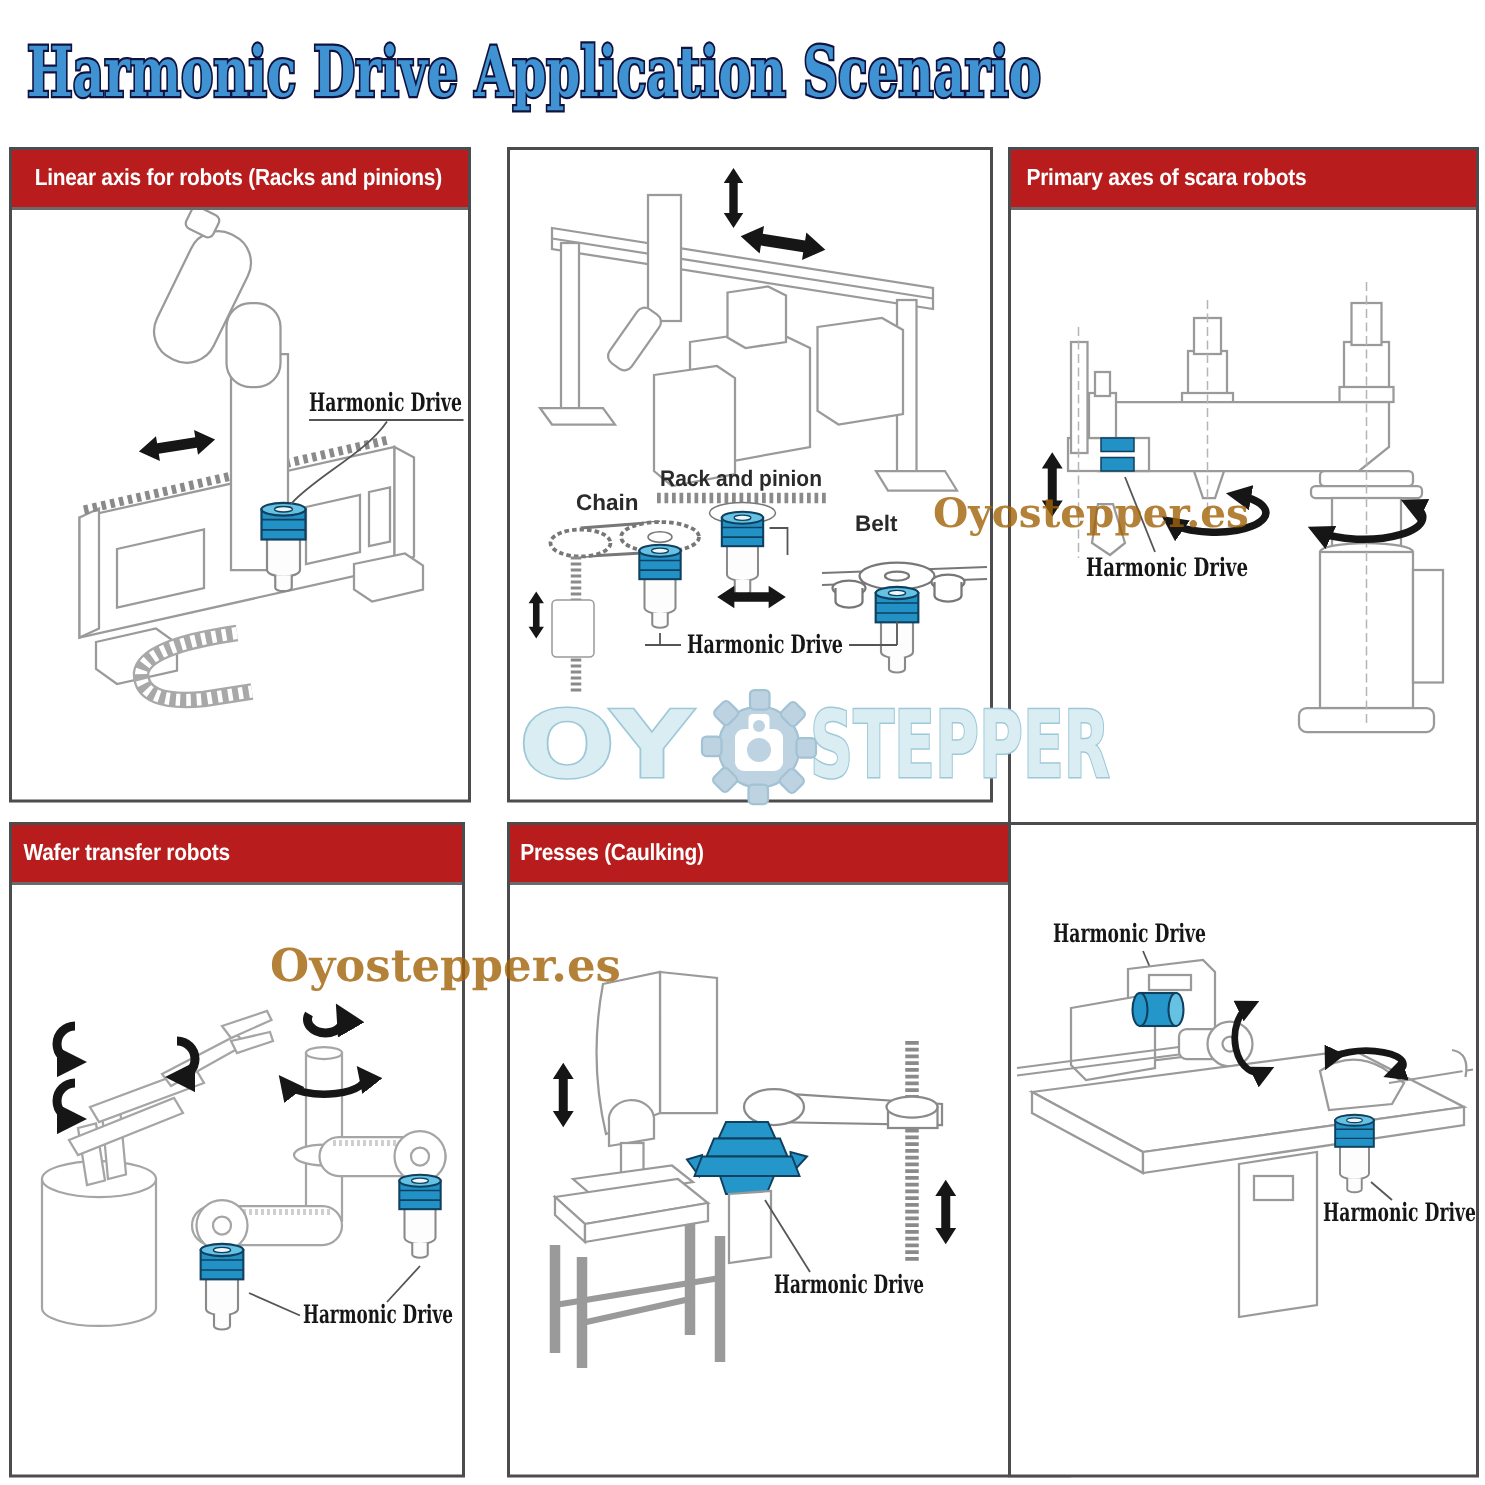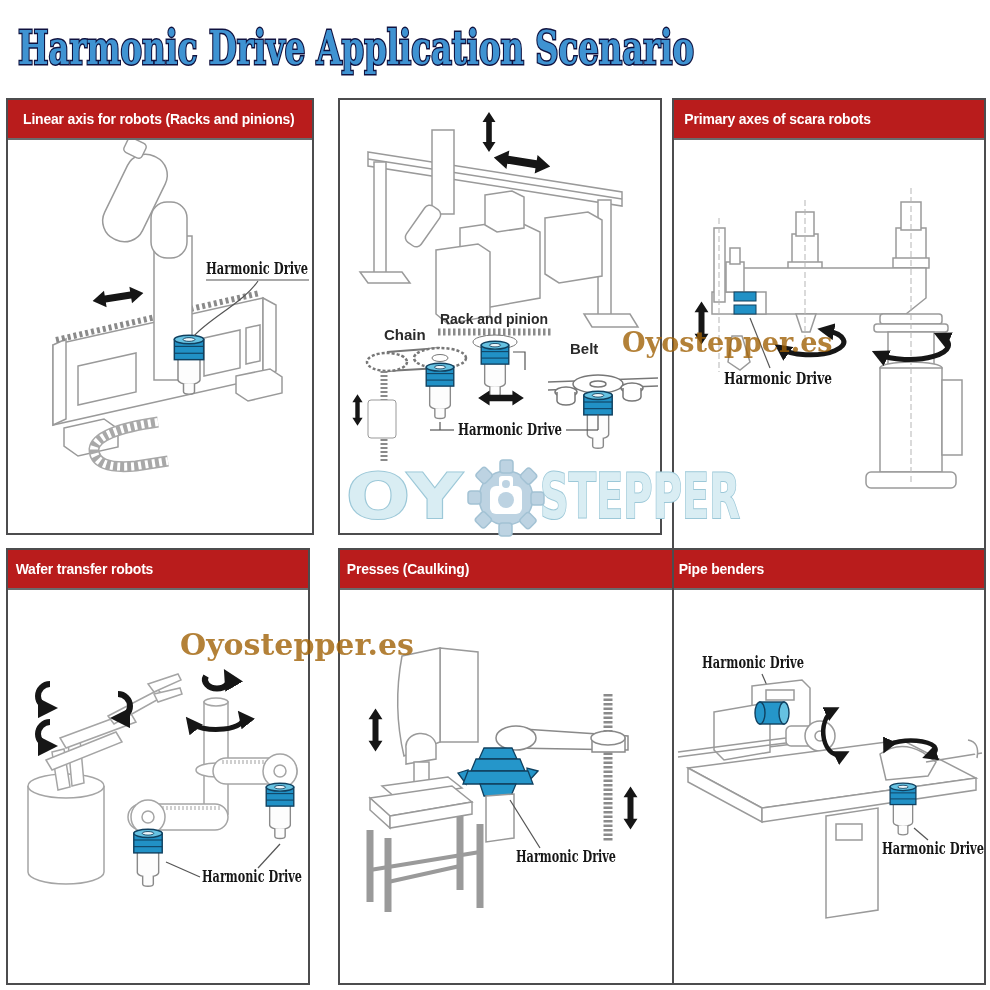--- a/index.html
+++ b/index.html
@@ -276,23 +276,20 @@
           <polygon points="146,206 174,204 174,248 146,252" fill="#fff" stroke="#999" stroke-width="1.5"></polygon>
         </g>
         <use href="#dblv" x="283" y="194" width="15" height="48"></use>
         <line x1="170" y1="210" x2="200" y2="258" stroke="#555" stroke-width="1.2"></line>
         <text class="hd" x="176" y="272" textLength="100" lengthAdjust="spacingAndGlyphs">Harmonic Drive</text>
       </svg>
     </div>
   </section>
 
   <section class="panel" style="left:672px;top:548px;width:314px;height:437px">
-    <div class="panel-header">
-      <span>Pipe benders</span>
-    </div>
     <div class="canvas">
       <svg width="310" height="393" viewBox="0 0 310 393">
         <text class="hd" x="28" y="78" textLength="102" lengthAdjust="spacingAndGlyphs">Harmonic Drive</text>
         <path d="M88,84 L100,112" fill="none" stroke="#555" stroke-width="1.2"></path>
         <g stroke="#9a9a9a" fill="#ffffff" stroke-width="1.5">
           <polygon points="78,96 128,90 136,98 136,152 86,158 78,150"></polygon>
           <rect x="92" y="100" width="28" height="10"></rect>
           <polygon points="40,122 86,114 96,124 96,162 50,170 40,160"></polygon>
           <line x1="4" y1="162" x2="112" y2="148"></line>
           <line x1="4" y1="167" x2="112" y2="153"></line>

